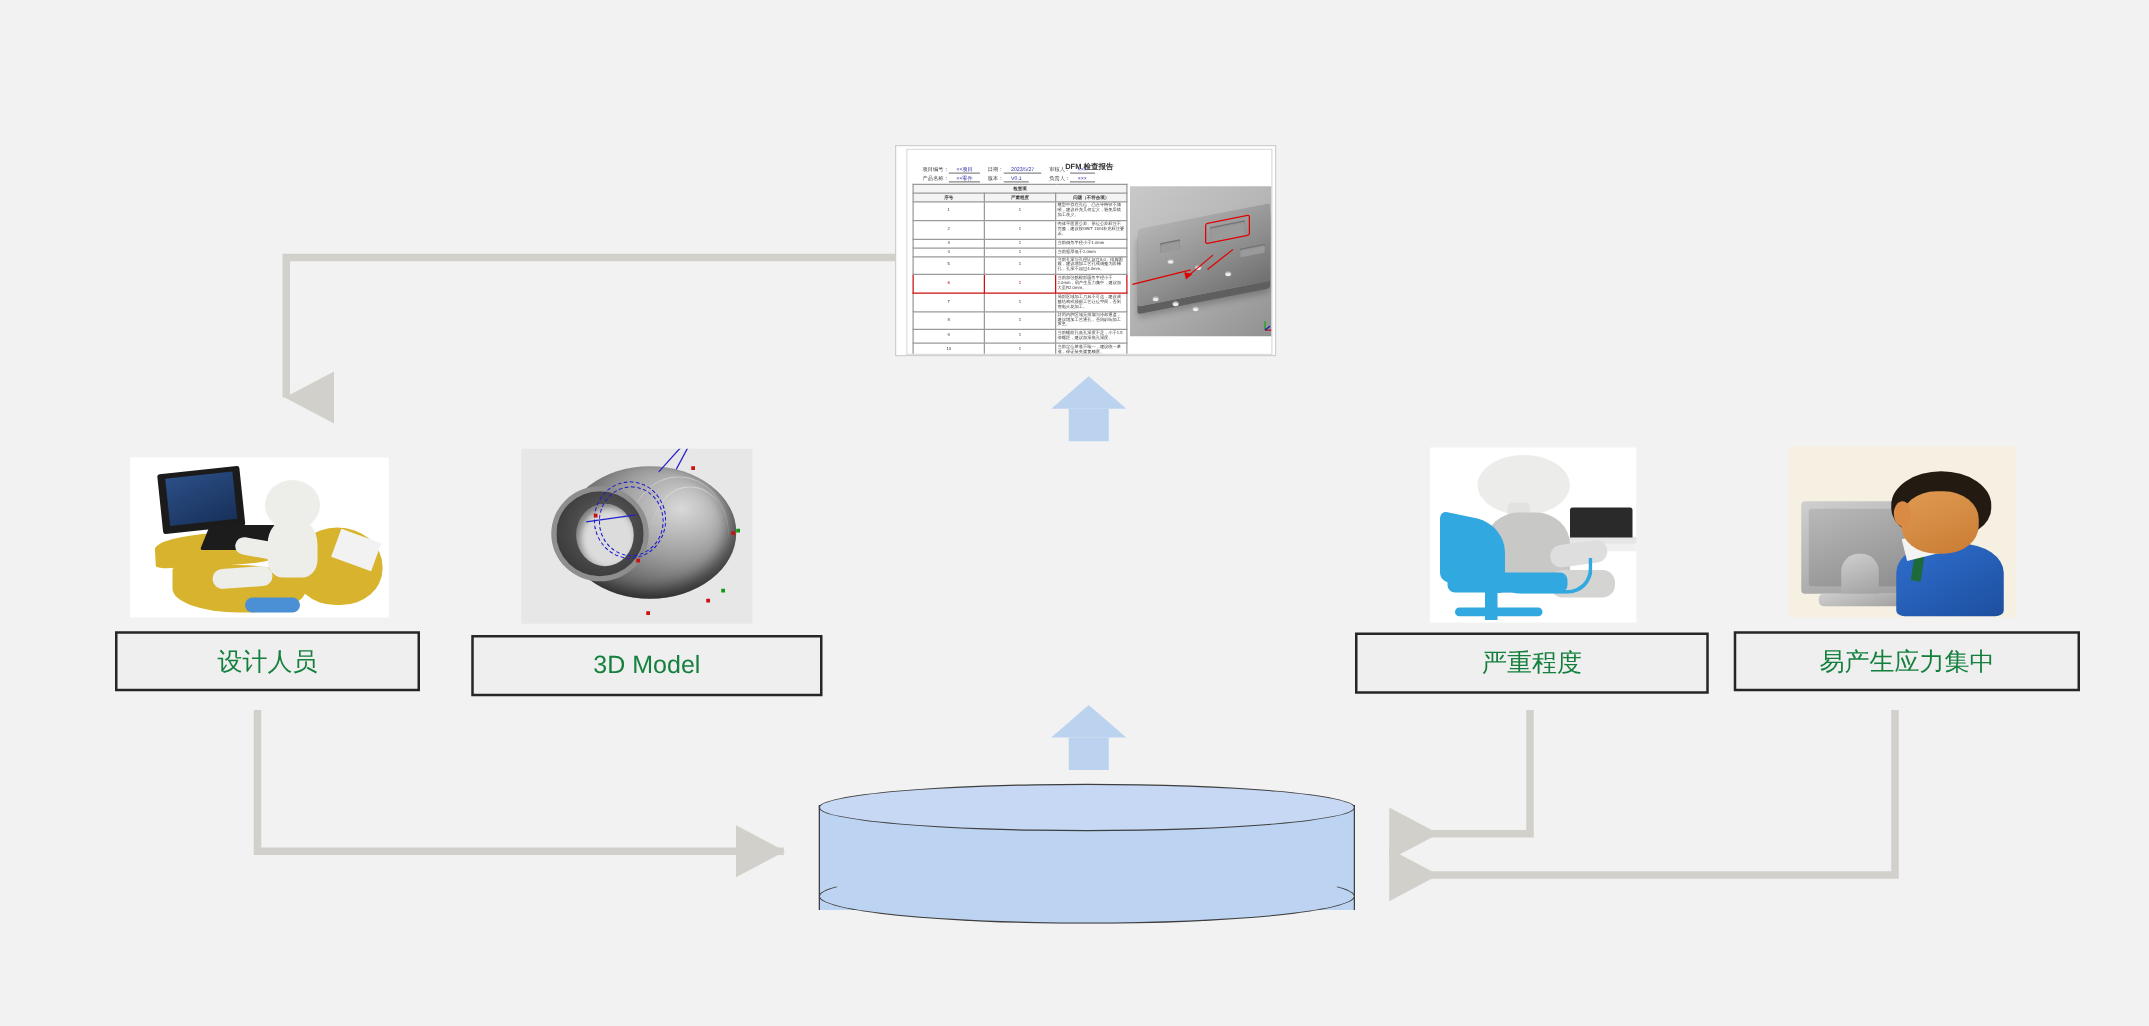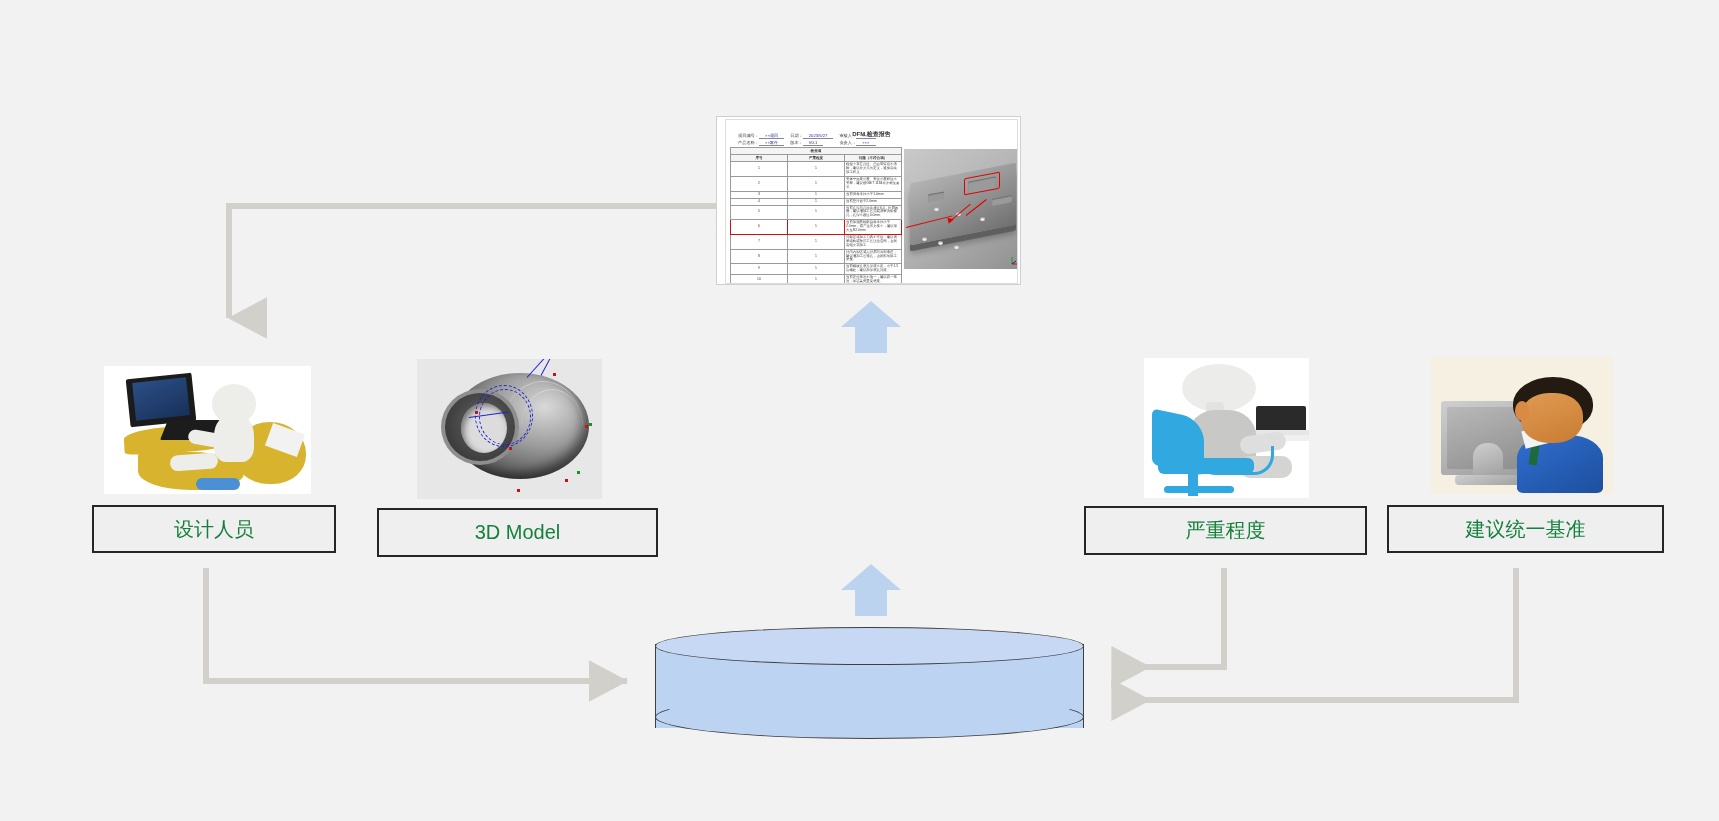--- a/index.html
+++ b/index.html
@@ -398,21 +398,21 @@
     <div class="mon-gray" style="left:42px;top:86px;width:30px;height:36px;border-radius:14px 14px 3px 3px;"></div>
     <div class="mon-gray" style="left:24px;top:118px;width:72px;height:10px;border-radius:4px;"></div>
     <div class="shirt-blue" style="left:86px;top:78px;width:86px;height:58px;"></div>
     <div class="tie-g" style="left:100px;top:74px;width:8px;height:34px;transform:rotate(8deg);"></div>
     <div style="position:absolute;left:92px;top:70px;width:34px;height:18px;background:#f3f3f3;transform:rotate(-14deg);"></div>
     <div class="head-dark" style="left:82px;top:20px;width:80px;height:54px;"></div>
     <div class="face-tan" style="left:90px;top:36px;width:62px;height:50px;"></div>
     <div style="position:absolute;left:84px;top:44px;width:14px;height:20px;background:#d98a44;border-radius:50%;"></div>
   </div>
   <div class="labelbox" id="label-tech">
-    <span>建议统一基准</span>
+    <span>易产生应力集中</span>
   </div>
 
   <div id="db-cylinder">
     <div class="cyl-body"></div>
     <div class="cyl-bottom"></div>
     <div class="cyl-top"></div>
     <div class="cyl-text">
     </div>
   </div>
 

